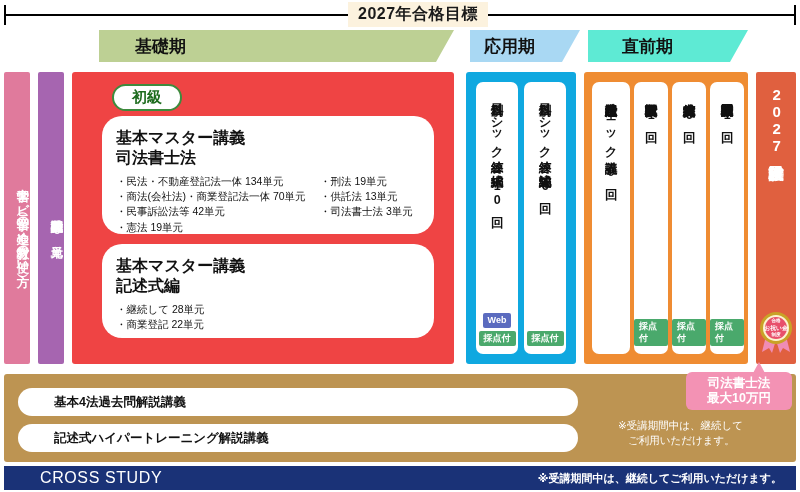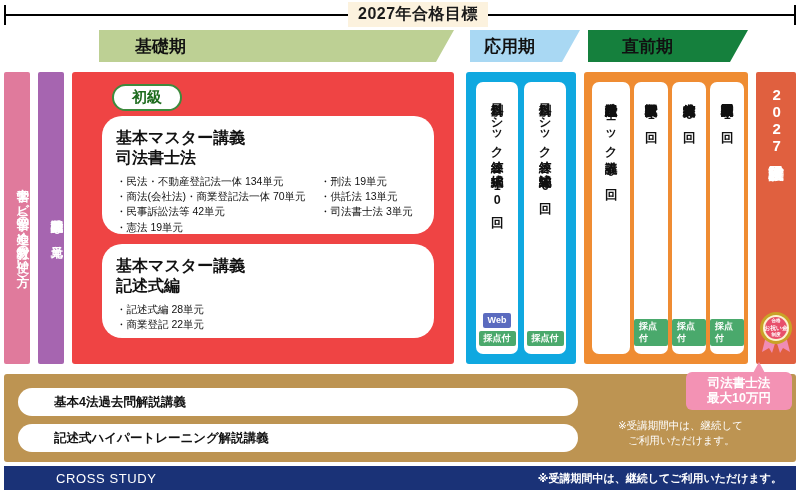--- a/index.html
+++ b/index.html
@@ -29,21 +29,21 @@
     display:flex;align-items:center;
     font-size:17px;font-weight:700;color:#111;
   }
   .phase span{display:block;}
   #phase-kiso{left:99px;width:355px;background:#bdd094;
     clip-path:polygon(0 0,100% 0,calc(100% - 18px) 100%,0 100%);}
   #phase-kiso span{padding-left:36px;}
   #phase-ouyou{left:470px;width:110px;background:#a9d8f3;
     clip-path:polygon(0 0,100% 0,calc(100% - 18px) 100%,0 100%);}
   #phase-ouyou span{padding-left:14px;}
-  #phase-chokuzen{left:588px;width:160px;background:#15803d;
+  #phase-chokuzen{left:588px;width:160px;background:#5eead4;
     clip-path:polygon(0 0,100% 0,calc(100% - 18px) 100%,0 100%);}
   #phase-chokuzen span{padding-left:34px;}
 
   
   .rail{
     position:absolute;top:72px;height:292px;border-radius:2px;
     writing-mode:vertical-rl;text-orientation:upright;
     color:#fff;font-size:12.5px;font-weight:700;line-height:1.18;
     display:flex;align-items:flex-start;justify-content:center;
     padding-top:10px;box-sizing:border-box;letter-spacing:0px;
@@ -162,22 +162,22 @@
     border-left:7px solid transparent;border-right:7px solid transparent;
     border-bottom:13px solid #f392b4;z-index:4;
   }
 
   
   #footer{
     position:absolute;left:4px;top:466px;width:792px;height:24px;
     background:#1a3277;display:flex;align-items:center;
   }
   #footer-brand{
-    color:#fff;font-size:13px;font-weight:400;letter-spacing:.6px;
-    padding-left:52px;
+    color:#fff;font-size:16px;font-weight:400;letter-spacing:.6px;
+    padding-left:36px;
   }
   #footer-note{
     position:absolute;right:14px;color:#fff;font-size:11px;font-weight:700;
   }
 </style>
 </head>
 <body>
 
 <div class="root">
 
@@ -226,21 +226,21 @@
       </div>
     </div>
 
     <div class="wbox" id="wbox-kijutsu">
       <div class="ttl">
         <div>基本マスター講義</div>
         <div>記述式編</div>
       </div>
       <div class="cols">
         <div class="col">
-          <div class="li">・記述式編 28単元</div>
+          <div class="li">・継続して 28単元</div>
           <div class="li">・商業登記 22単元</div>
         </div>
       </div>
     </div>
 
     <div id="note-kiso">※受講期間中は、継続してご利用いただけます。</div>
   </div>
 
   <div id="panel-ouyou">
     <div class="vcard" style="left:10px;width:42px;">

